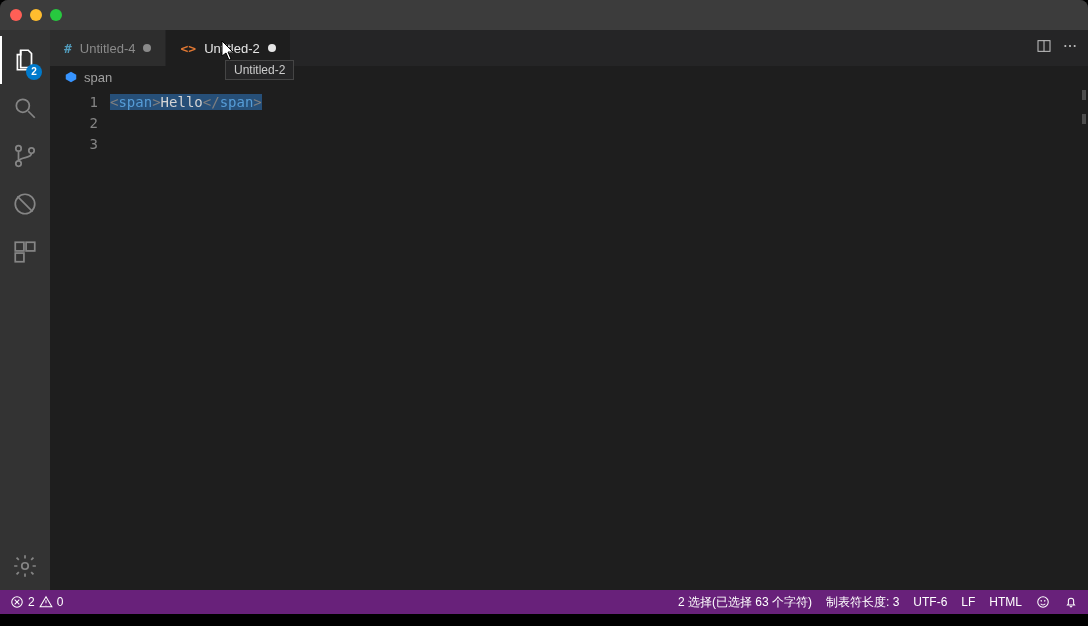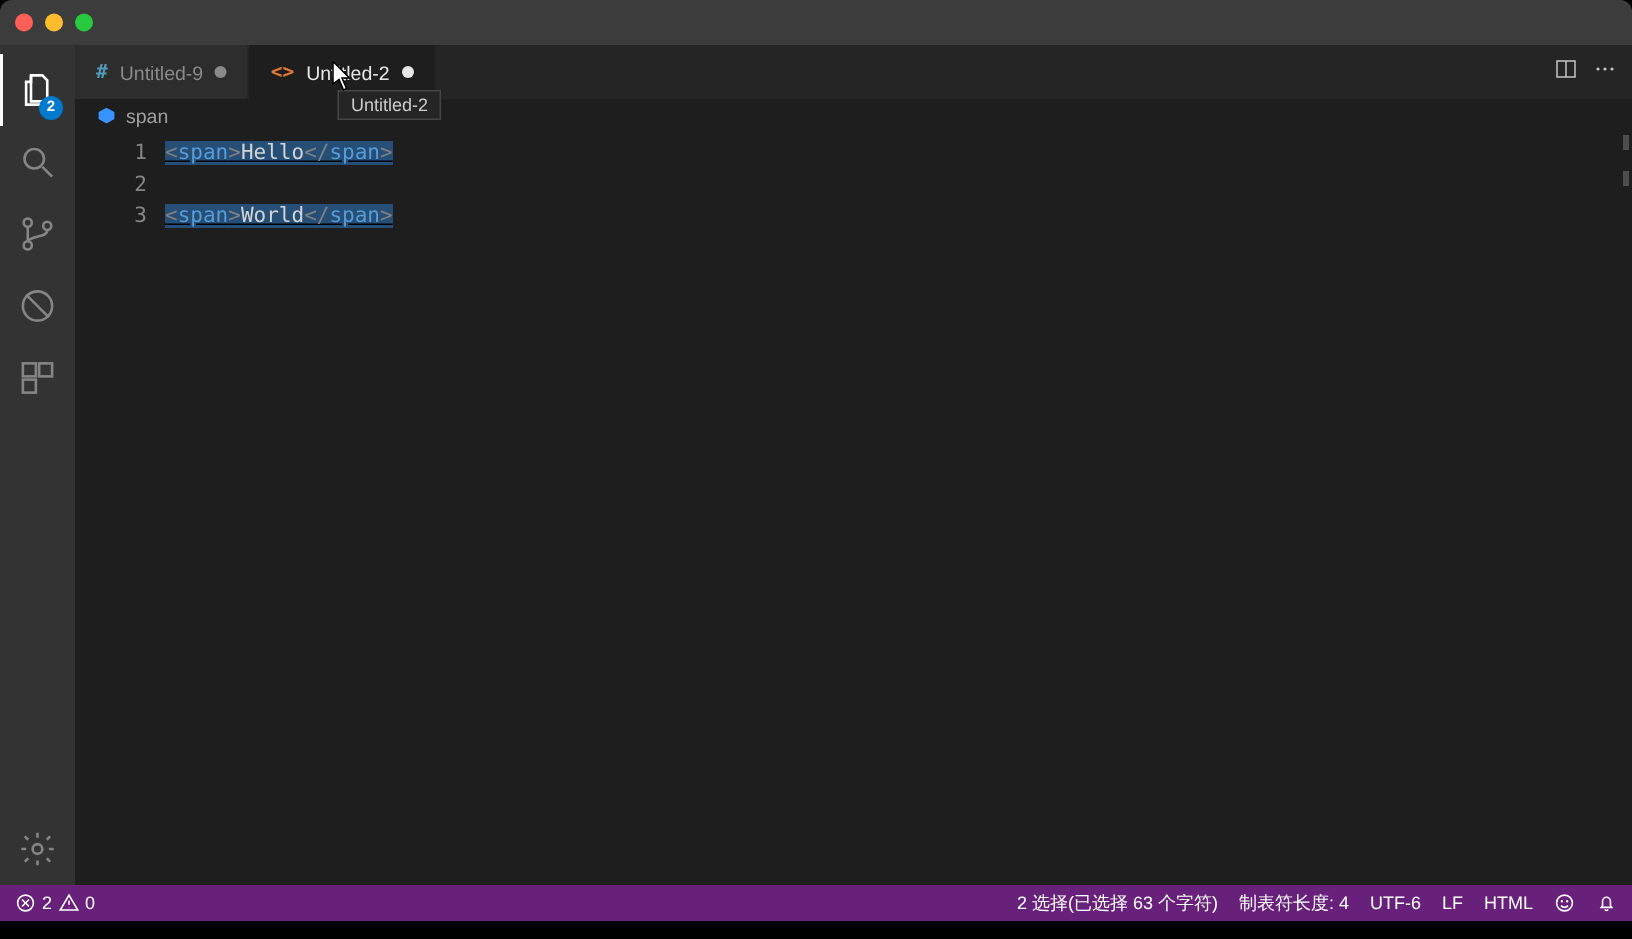--- a/index.html
+++ b/index.html
@@ -156,21 +156,21 @@
     position:relative;
   }
   .gutter {
     width: 60px;
     text-align: right;
     color:#858585;
     padding:4px 12px 0 0;
     user-select:none;
   }
   .gutter div { height:21px; line-height:21px; }
-  .codecol { padding-top:4px;text-decoration:underline; }
+  .codecol { padding-top:4px; }
   .line { height:21px; line-height:21px; white-space:pre; }
   .sel {
     background:#264f78;
     padding:0;
   }
   .tok-tag  { color:#569cd6; }
   .tok-pun  { color:#808080; }
   .tok-txt  { color:#d4d4d4; }
   .ruler {
     position:absolute; right:2px; top:2px;
@@ -253,21 +253,21 @@
           <path d="M12 2v3M12 19v3M4.2 4.2l2.1 2.1M17.7 17.7l2.1 2.1M2 12h3M19 12h3M4.2 19.8l2.1-2.1M17.7 6.3l2.1-2.1"></path>
         </svg>
       </div>
     </div>
 
     <div class="main">
 
       <div class="tabs">
         <div class="tab">
           <span class="tabicon hash">#</span>
-          <span>Untitled-9</span>
+          <span>Untitled-4</span>
           <span class="dirty"></span>
         </div>
         <div class="tab active">
           <span class="tabicon html">&lt;&gt;</span>
           <span>Untitled-2</span>
           <span class="dirty"></span>
         </div>
         <div class="tabs-spacer"></div>
         <div class="tabs-actions">
           <span>
@@ -302,21 +302,20 @@
 
       <div class="editor">
         <div class="gutter">
           <div>1</div>
           <div>2</div>
           <div>3</div>
         </div>
         <div class="codecol">
           <div class="line"><span class="sel"><span class="tok-pun">&lt;</span><span class="tok-tag">span</span><span class="tok-pun">&gt;</span><span class="tok-txt">Hello</span><span class="tok-pun">&lt;</span><span class="tok-pun">/</span><span class="tok-tag">span</span><span class="tok-pun">&gt;</span></span></div>
           <div class="line"></div>
-          <div class="line"><span class="sel"><span class="tok-pun">&lt;</span><span class="tok-tag">span</span><span class="tok-pun">&gt;</span><span class="tok-txt">World</span><span class="tok-pun">&lt;</span><span class="tok-pun">/</span><span class="tok-tag">span</span><span class="tok-pun">&gt;</span></span></div>
         </div>
         <div class="ruler">
           <span></span>
           <span></span>
         </div>
       </div>
 
     </div>
 
   </div>
@@ -331,21 +330,21 @@
       <span>2</span>
       <svg viewBox="0 0 24 24">
           <path d="M12 3 L22 20 L2 20 Z"></path>
           <line x1="12" y1="9" x2="12" y2="14"></line>
           <line x1="12" y1="17" x2="12" y2="17.5"></line>
         </svg>
       <span>0</span>
     </div>
     <div class="spacer"></div>
     <div class="sitem">2 选择(已选择 63 个字符)</div>
-    <div class="sitem">制表符长度: 4</div>
+    <div class="sitem">制表符长度: 3</div>
     <div class="sitem">UTF-6</div>
     <div class="sitem">LF</div>
     <div class="sitem">HTML</div>
     <div class="sitem">
       <svg viewBox="0 0 24 24">
           <circle cx="12" cy="12" r="9"></circle>
           <circle cx="9" cy="10" r="0.5" fill="#fff"></circle>
           <circle cx="15" cy="10" r="0.5" fill="#fff"></circle>
           <path d="M8 15c1.2 1.3 2.6 2 4 2s2.8-.7 4-2"></path>
         </svg>

